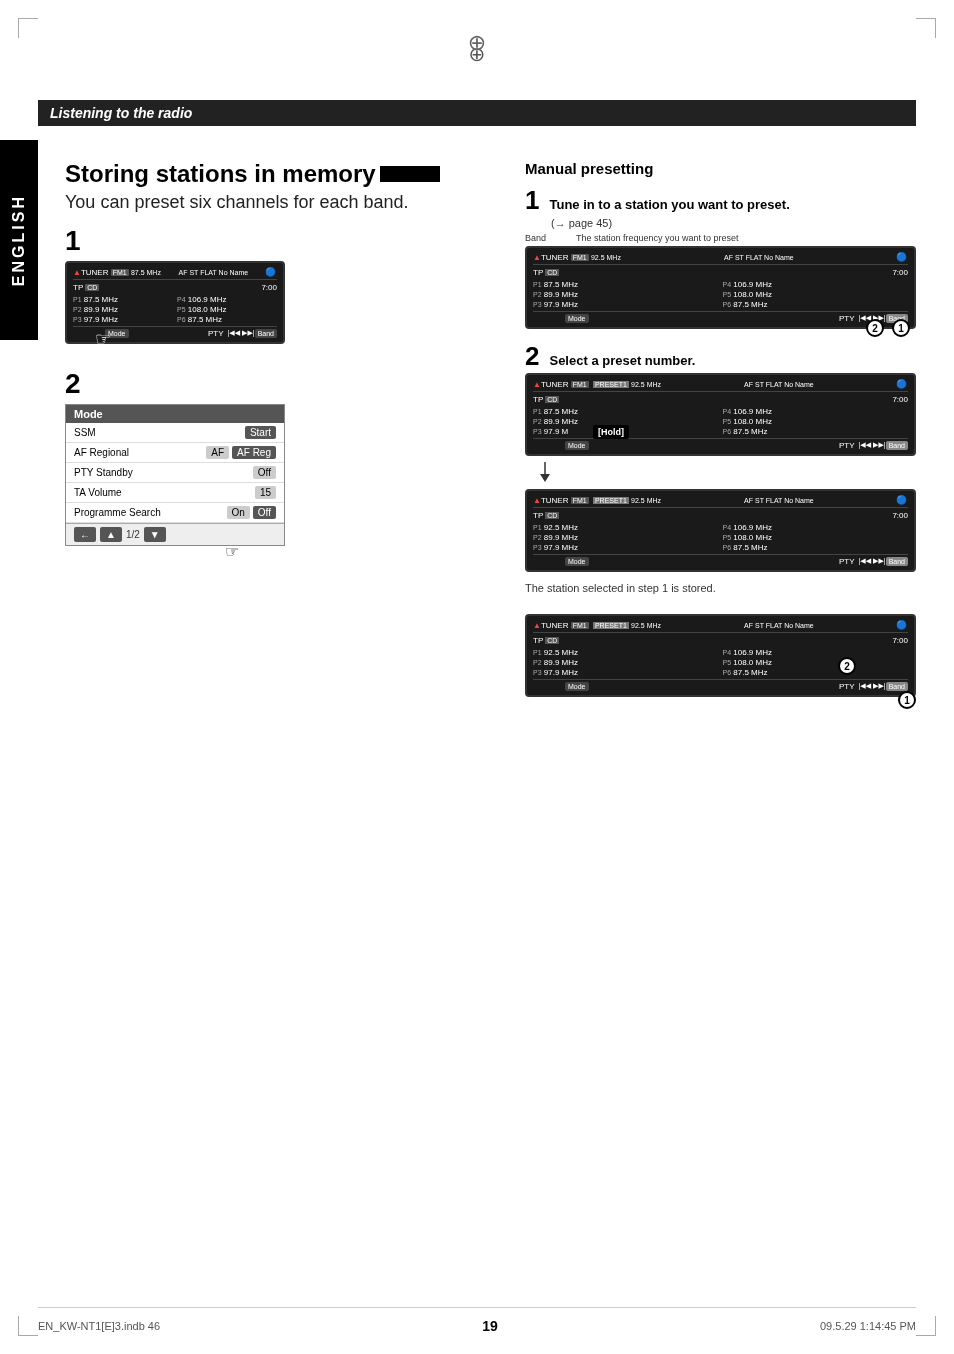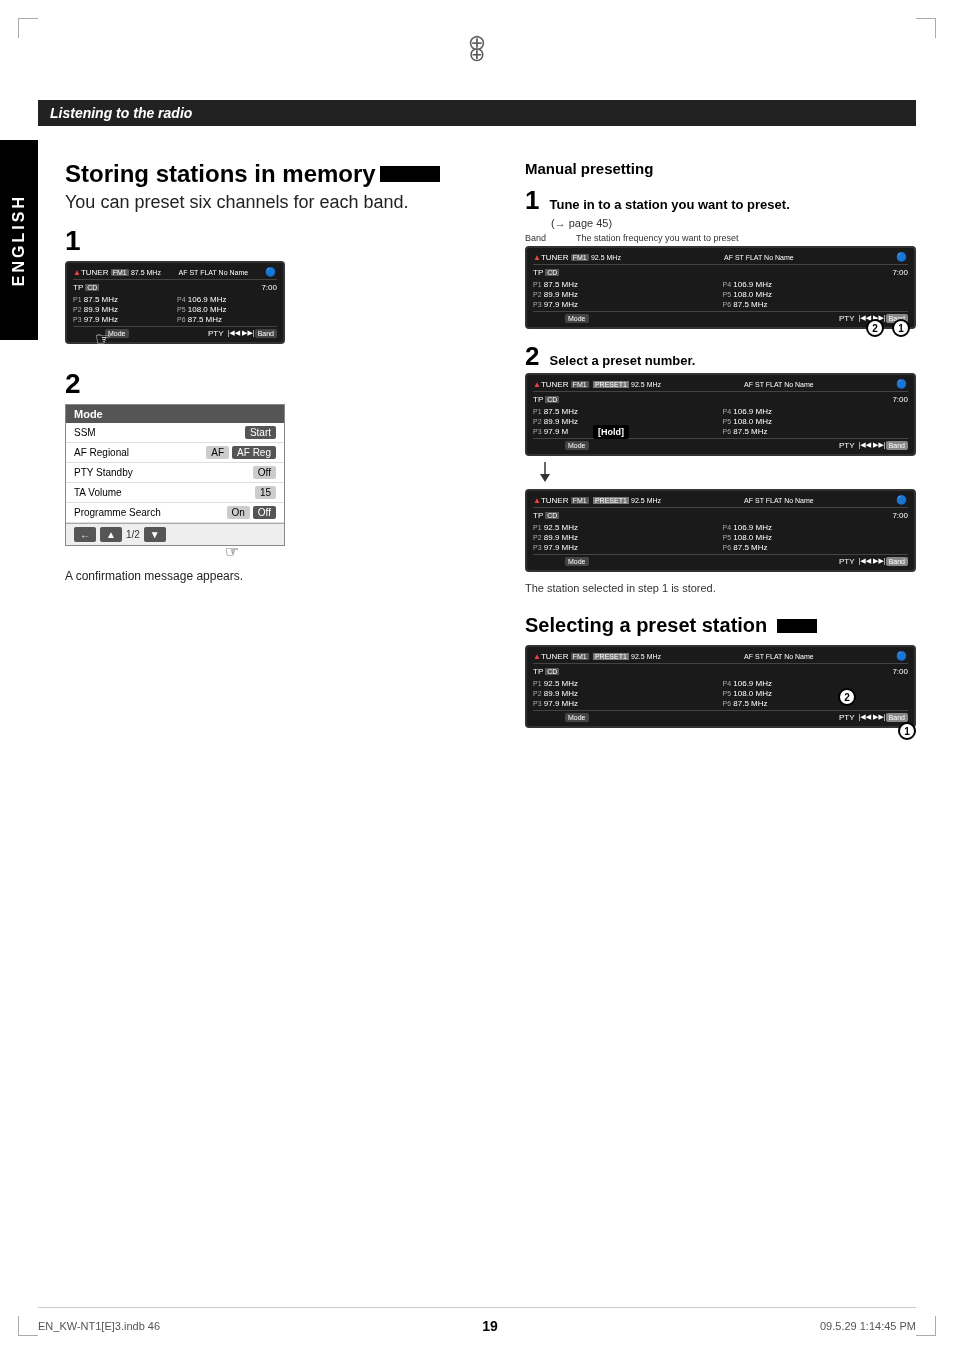--- a/index.html
+++ b/index.html
@@ -422,21 +422,20 @@
             <span class="nav-btn">←</span>
             <span class="nav-btn">▲</span>
             <span class="page-indicator">1/2</span>
             <span class="nav-btn">▼</span>
           </div>
         </div>
 
         <div style="margin-left:160px; margin-top:-14px; font-size:16px;">☞</div>
       </div>
 
-      <p class="confirm-text">A confirmation message appears.</p>
     </div>
   </div>
 
   <div class="right-col">
 
     <div class="manual-label">Manual presetting</div>
 
     <div class="right-step-block">
       <div class="step-header">
         <span class="step-number-big">1</span>
@@ -548,24 +547,20 @@
           <span style="flex:1;text-align:right;margin-right:4px;">PTY</span>
           <span style="font-size:7px;">|◀◀ ▶▶|</span>
           <span class="rs-btn active">Band</span>
         </div>
       </div>
 
       <p style="font-size:11px; margin-top:6px; color:#333;">The station selected in step 1 is stored.</p>
     </div>
 
     <div class="selecting-section">
-      <div style="display:flex; align-items:center; gap:6px; margin-bottom:8px;">
-        <span style="font-size:20px; font-weight:bold;">Selecting a preset station</span>
-        <span class="title-bar" style="width:40px; height:14px;"></span>
-      </div>
 
       <div style="position:relative;">
         <div class="radio-screen" style="width:100%;">
           <div class="rs-top-row">
             <span style="font-size:8px;"><span style="color:#e44;">▲</span>TUNER <span style="background:#555;padding:0 2px;border-radius:1px;font-size:7px;">FM1</span> <span style="background:#777;padding:0 2px;margin-left:2px;font-size:7px;">PRESET1</span> <span style="font-size:7px;">92.5 MHz</span></span>
             <span style="font-size:7px;">AF ST FLAT No Name</span>
             <span style="font-size:9px;">🔵</span>
           </div>
           <div class="rs-tp-row">
             <span>TP <span style="background:#555;padding:0 2px;font-size:7px;">CD</span></span>

